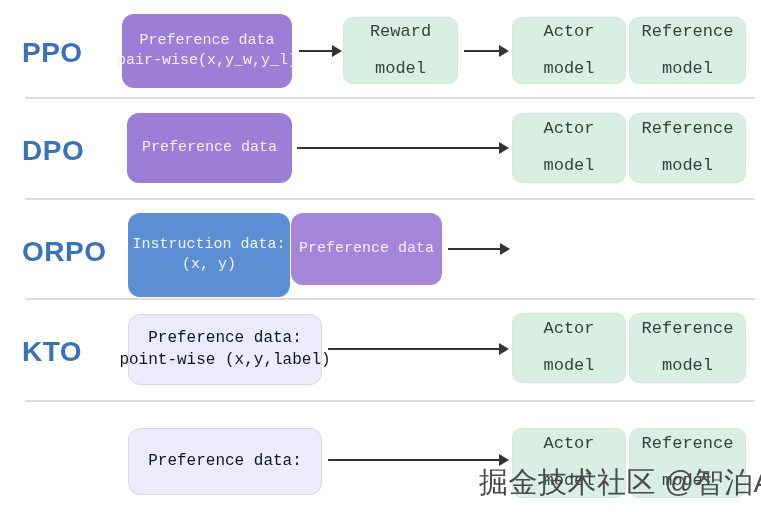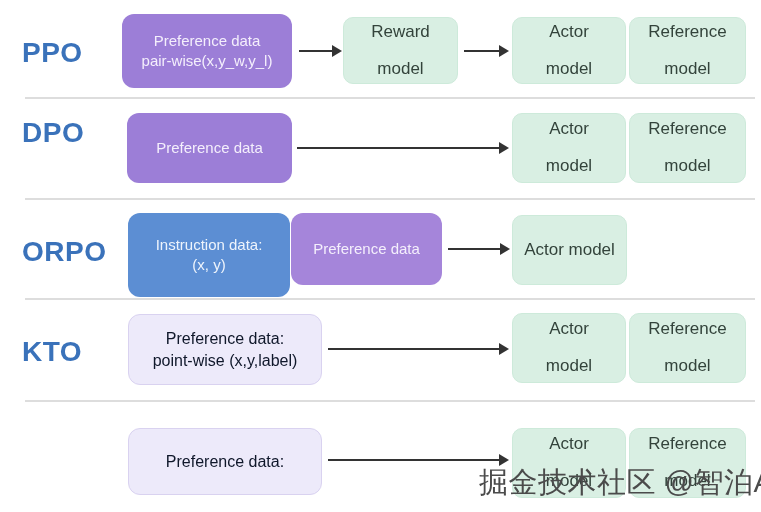--- a/index.html
+++ b/index.html
@@ -27,21 +27,21 @@
     position: absolute;
     border-radius: 12px;
     display: flex;
     flex-direction: column;
     align-items: center;
     justify-content: center;
     text-align: center;
     line-height: 1.35;
     box-sizing: border-box;
   }
-  .box span { display: block; white-space: nowrap; }
+  .box span { display: block; white-space: nowrap; font-family: Liberation Mono, monospace; }
   .purple  { background: #9c7ed7; color: #f4effc; font-size: 15px; }
   .purple2 { background: #a585da; color: #f4effc; font-size: 15px; }
   .blue    { background: #5c8ed3; color: #eef4fc; font-size: 15px; }
   .lavender {
     background: #edeafa;
     border: 1px solid #d9d2f0;
     color: #0f172a;
     font-size: 16px;
   }
   .green {
@@ -106,21 +106,21 @@
     <span>Actor</span>
     <span>model</span>
   </div>
   <div class="box green" style="left:629px; top:17px; width:117px; height:67px;">
     <span>Reference</span>
     <span>model</span>
   </div>
 
   <div class="divider" style="top:97px;"></div>
 
-  <div class="row-label" style="left:22px; top:117px;text-align:center;">DPO</div>
+  <div class="row-label" style="left:22px; top:135px;text-align:center;">DPO</div>
   <div class="box purple" style="left:127px; top:113px; width:165px; height:70px;">
     <span>Preference data</span>
   </div>
   <div class="arrow" style="left:297px; top:147px; width:203px;"></div>
   <div class="box green" style="left:512px; top:113px; width:114px; height:70px;">
     <span>Actor</span>
     <span>model</span>
   </div>
   <div class="box green" style="left:629px; top:113px; width:117px; height:70px;">
     <span>Reference</span>
@@ -131,23 +131,20 @@
 
   <div class="row-label" style="left:22px; top:236px;">ORPO</div>
   <div class="box blue" style="left:128px; top:213px; width:162px; height:84px;">
     <span>Instruction data:</span>
     <span>(x, y)</span>
   </div>
   <div class="box purple2" style="left:291px; top:213px; width:151px; height:72px;">
     <span>Preference data</span>
   </div>
   <div class="arrow" style="left:448px; top:248px; width:53px;"></div>
-  <div class="box green" style="left:512px; top:215px; width:115px; height:70px;">
-    <span>Actor model</span>
-  </div>
 
   <div class="divider" style="top:298px;"></div>
 
   <div class="row-label" style="left:22px; top:336px;">KTO</div>
   <div class="box lavender" style="left:128px; top:314px; width:194px; height:71px;">
     <span>Preference data:</span>
     <span>point-wise (x,y,label)</span>
   </div>
   <div class="arrow" style="left:328px; top:348px; width:172px;"></div>
   <div class="box green" style="left:512px; top:313px; width:114px; height:70px;">

